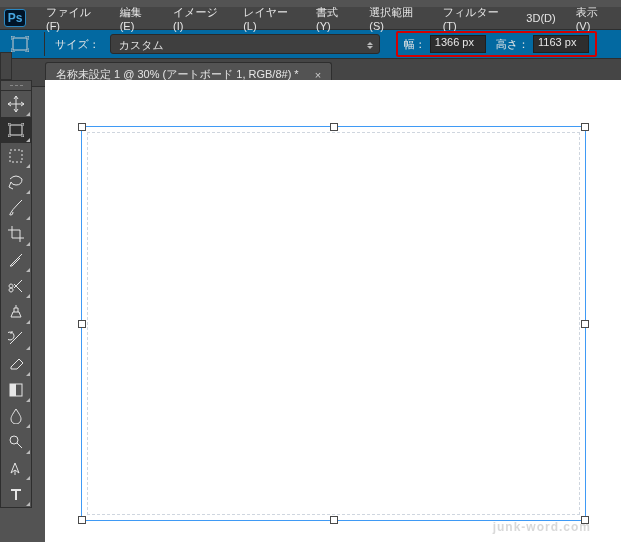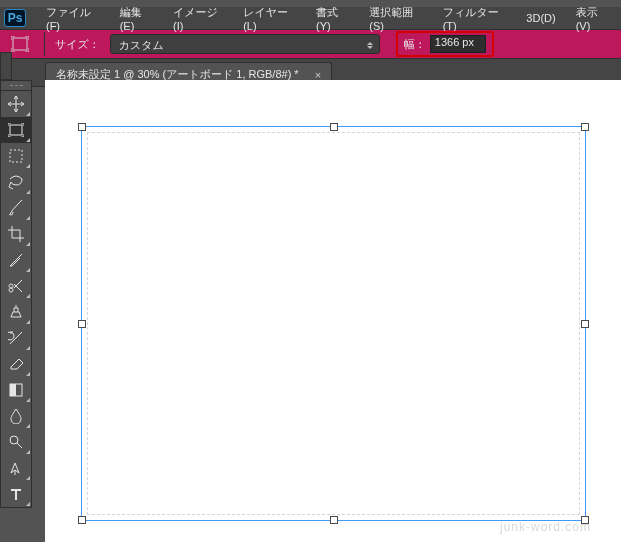--- a/index.html
+++ b/index.html
@@ -41,21 +41,21 @@
     padding: 3px 8px;
     color: #e6e6e6;
     cursor: pointer;
   }
 
   
   .optionsbar {
     display: flex;
     align-items: center;
     height: 30px;
-    background: #be185d;
+    background: #0369a1;
     border-top: 1px solid #2e2e2e;
     border-bottom: 1px solid #2e2e2e;
     padding: 0 6px;
     gap: 10px;
   }
   .opt-icon {
     width: 28px;
     height: 20px;
     display: flex;
     align-items: center;
@@ -230,20 +230,21 @@
     left:5px; top:5px; right:5px; bottom:5px;
     border: 1px dashed #cfd6df;
   }
 
   .watermark {
     position:absolute;
     right:30px; bottom:8px;
     color:#d9d9d9;
     font-size:12px;
     letter-spacing:1px;
+    font-weight:bold;
   }
 </style>
 </head>
 <body>
 
 <div class="menubar">
   <div class="ps-logo">Ps</div>
   <div class="menu-item">ファイル(F)</div>
   <div class="menu-item">編集(E)</div>
   <div class="menu-item">イメージ(I)</div>
@@ -279,20 +280,26 @@
     </span>
   </div>
 
   <div class="dim-group">
     <div class="dim-field">
       <span>幅：</span>
       <div class="dim-val">
         <span>1366 px</span>
       </div>
     </div>
+    <div class="dim-field">
+      <span>高さ：</span>
+      <div class="dim-val">
+        <span>1163 px</span>
+      </div>
+    </div>
   </div>
 </div>
 
 <div class="tab-strip">
   <div class="doc-tab">
     <span>名称未設定 1 @ 30% (アートボード 1, RGB/8#) *</span>
     <span class="tab-close">×</span>
   </div>
 </div>
 

